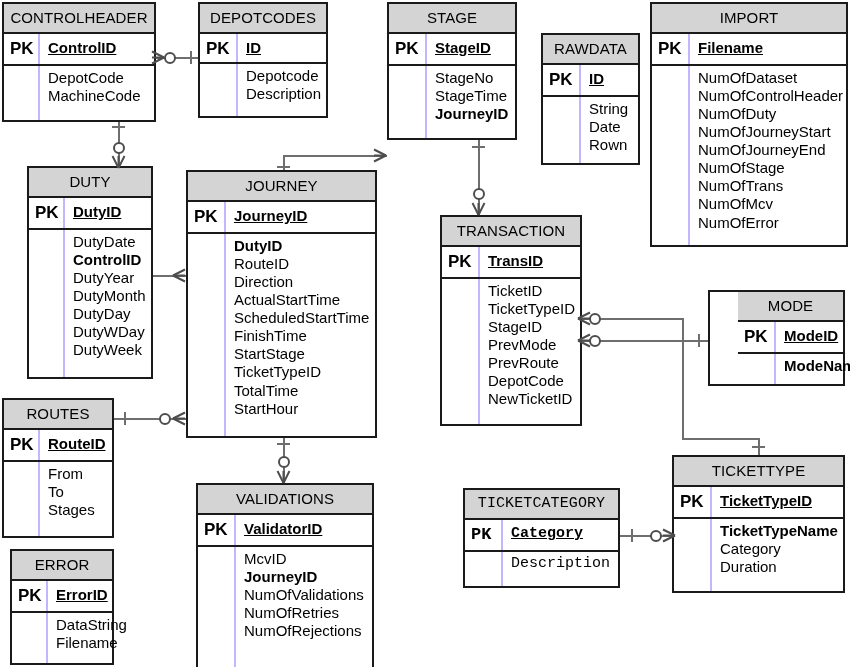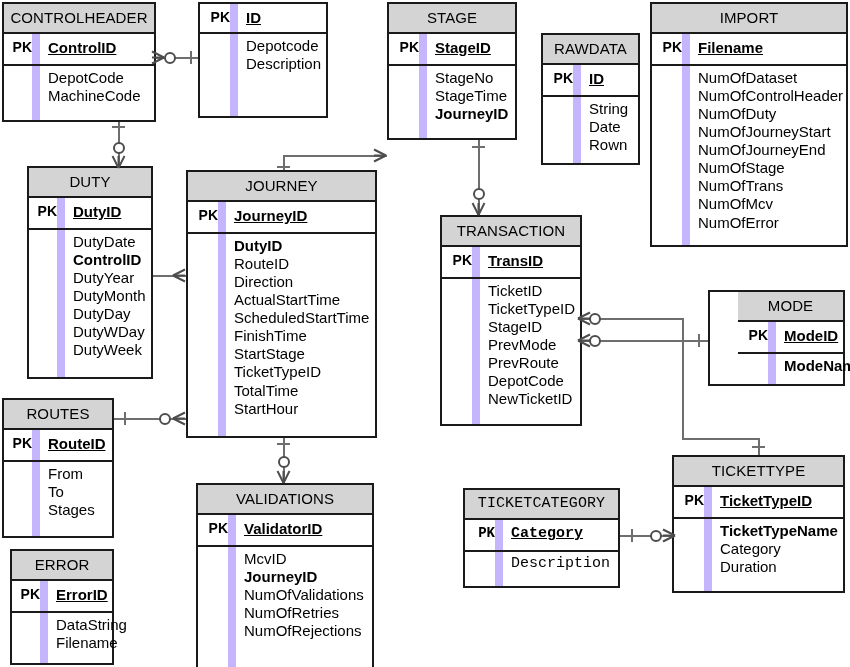--- a/index.html
+++ b/index.html
@@ -45,28 +45,27 @@
   }
   .ent-row.pkrow {
     border-bottom: 2px solid #1a1a1a;
   }
   .ent-row.attrrow {
     flex: 1 1 auto;
   }
   .key-col {
     box-sizing: border-box;
     flex: 0 0 auto;
-    border-right: 8px solid #c4b5fd;
-    font-size: 14px;
+    border-right: 2px solid #c4b5fd;
+    font-size: 17px;
     font-weight: bold;
     color: #000;
     padding: 5px 0 0 6px;
     line-height: 1.18;
     white-space: nowrap;
-    text-align: right;
   }
   .field-col {
     box-sizing: border-box;
     flex: 1 1 auto;
     padding: 5px 4px 5px 8px;
     font-size: 15px;
     color: #000;
     line-height: 1.19;
     white-space: nowrap;
   }
@@ -264,20 +263,21 @@
     <div class="ent-row attrrow">
       <div class="key-col" style="width:36px;"></div>
       <div class="field-col attr-list">
         <span class="attr">DepotCode</span>
         <span class="attr">MachineCode</span>
       </div>
     </div>
   </div>
 
   <div class="entity" style="left:198px; top:2px; width:130px; height:116px;">
+    <div class="ent-title">DEPOTCODES</div>
     <div class="ent-row pkrow" style="height:30px;">
       <div class="key-col" style="width:38px;">PK</div>
       <div class="field-col"><span class="pk-name">ID</span></div>
     </div>
     <div class="ent-row attrrow">
       <div class="key-col" style="width:38px;"></div>
       <div class="field-col attr-list">
         <span class="attr">Depotcode</span>
         <span class="attr">Description</span>
       </div>

